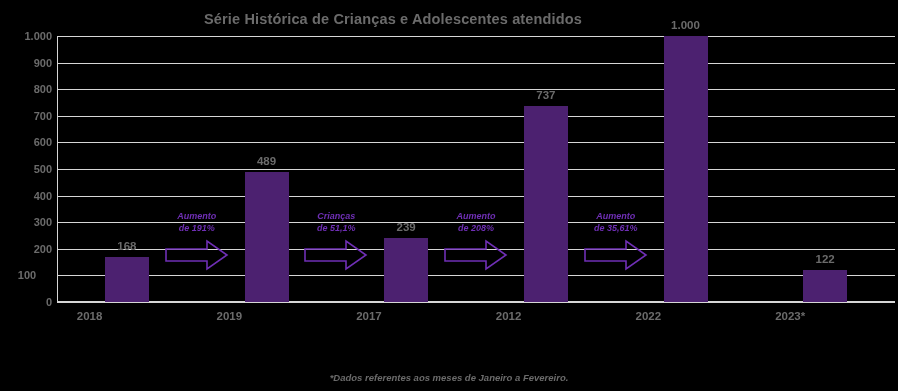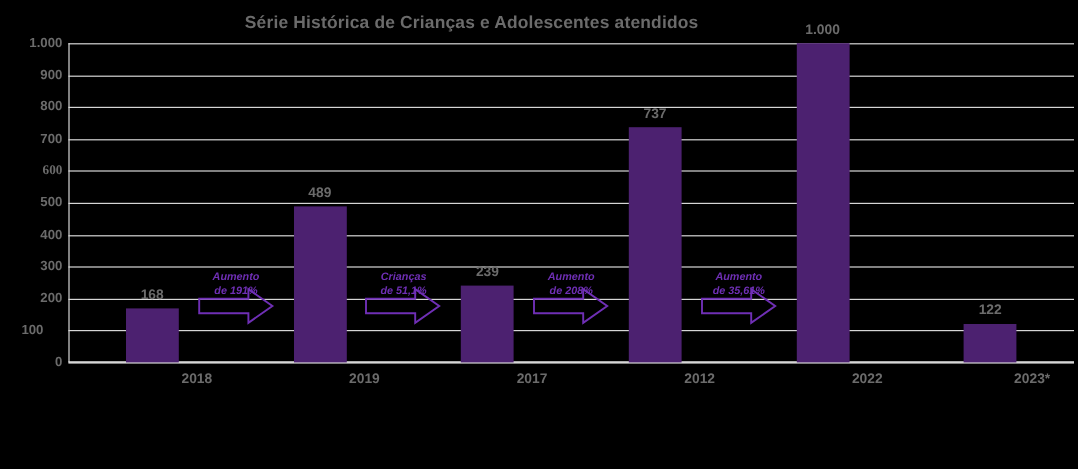--- a/index.html
+++ b/index.html
@@ -98,38 +98,37 @@
     color: #6b6b6b;
     font-size: 11.5px;
     font-weight: bold;
     white-space: nowrap;
   }
 
   
   .xtick {
     position: absolute;
     top: 310px;
-    text-align: right;
+    text-align: left;
     color: #6b6b6b;
     font-size: 11.5px;
     font-weight: bold;
     white-space: nowrap;
   }
 
   
   .annot {
     position: absolute;
     text-align: center;
     color: #6f2fb5;
     font-size: 9px;
     font-weight: bold;
     font-style: italic;
     line-height: 11.5px;
     white-space: nowrap;
-    margin-top: 14px;
   }
   .annot-arrow {
     position: absolute;
   }
 
   
   .footer {
     position: absolute;
     left: 0;
     width: 898px;
@@ -150,21 +149,21 @@
 
   <div class="chart-title">Série Histórica de Crianças e Adolescentes atendidos</div>
 
   <div class="y-axis-wrap" id="y-axis">
       <div class="ytick" style="top: 266px;">0</div>
       <div class="ytick" style="top: 239.4px; text-align: center;">100</div>
       <div class="ytick" style="top: 212.8px;">200</div>
       <div class="ytick" style="top: 186.2px;">300</div>
       <div class="ytick" style="top: 159.6px;">400</div>
       <div class="ytick" style="top: 133px;">500</div>
-      <div class="ytick" style="top: 106.4px; font-family: Liberation Serif, serif;">600</div>
+      <div class="ytick" style="top: 106.4px;">600</div>
       <div class="ytick" style="top: 79.8px;">700</div>
       <div class="ytick" style="top: 53.2px;">800</div>
       <div class="ytick" style="top: 26.6px;">900</div>
       <div class="ytick" style="top: 0px;">1.000</div>
     </div>
 
   <div class="plot-area" id="plot-area">
     <div class="plot-frame-left"></div>
     <div id="gridlines">
         <div class="axis-line" style="top: 265px;"></div>
@@ -227,14 +226,15 @@
 
   <div id="x-axis">
       <div class="xtick" style="left: 76.8333px; width: 100px;">2018</div>
       <div class="xtick" style="left: 216.5px; width: 100px;">2019</div>
       <div class="xtick" style="left: 356.167px; width: 100px;">2017</div>
       <div class="xtick" style="left: 495.833px; width: 100px;">2012</div>
       <div class="xtick" style="left: 635.5px; width: 100px;">2022</div>
       <div class="xtick" style="left: 775.167px; width: 100px;">2023*</div>
     </div>
 
+  <div class="footer footer-2">*Dados referentes aos meses de Janeiro a Fevereiro.</div>
 
 </div>
 
 </body></html>

